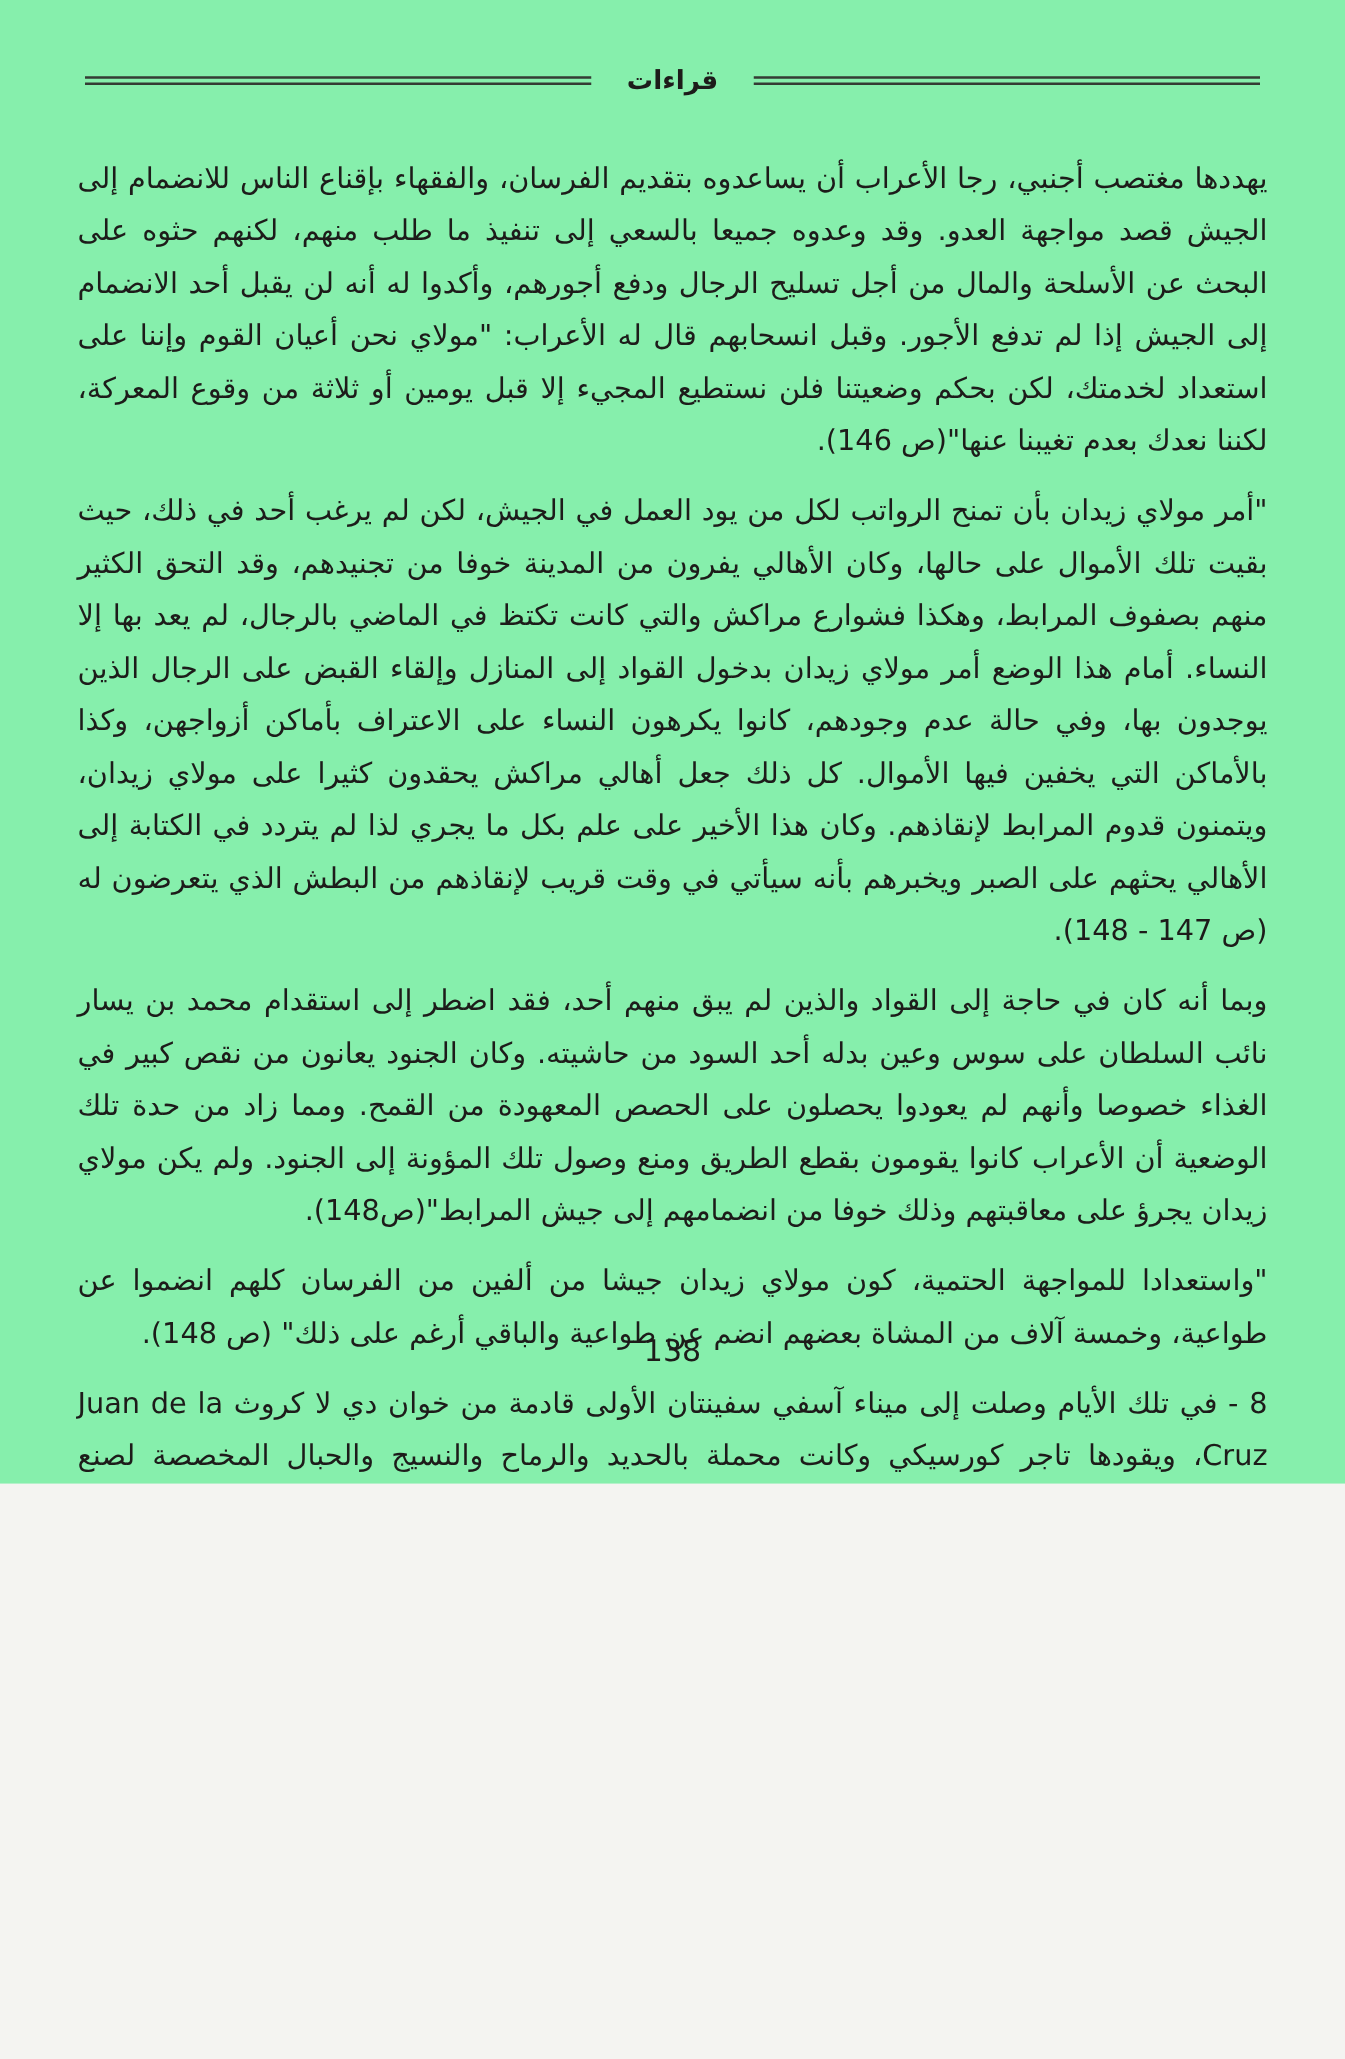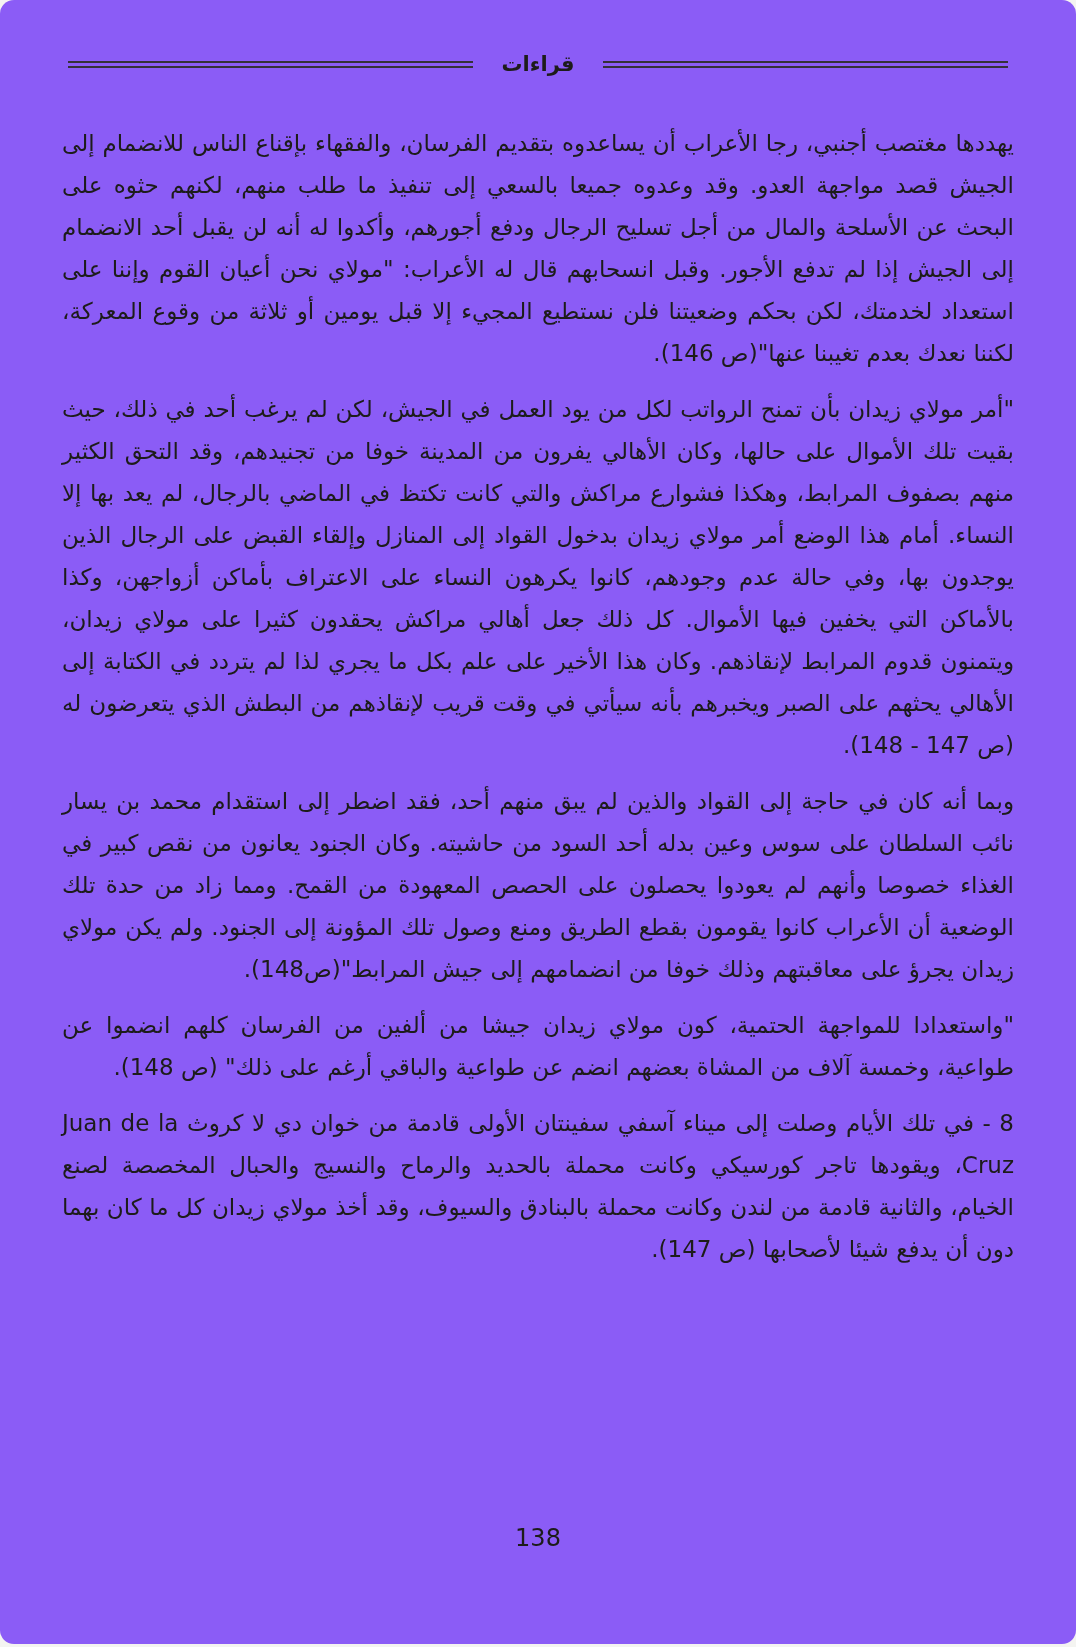--- a/index.html
+++ b/index.html
@@ -3,29 +3,28 @@
 <meta charset="utf-8">
 <style>
   html, body {
     margin: 0;
     padding: 0;
     background: #f4f4f1;
   }
   .page {
     position: relative;
     width: 1076px;
-    height: 1644px;
+    height: 1187px;
     margin: 0 auto;
-    background: #8b5cf6;
+    background: #86efac;
     box-sizing: border-box;
     padding: 52px 62px 0 62px;
     font-family: "DejaVu Sans", sans-serif;
     color: #1d1c1a;
     overflow: hidden;
-    border-radius: 14px;
   }
   .page-header {
     display: flex;
     align-items: center;
     gap: 28px;
     margin: 0 6px 46px 6px;
   }
   .rule {
     flex: 1;
     height: 7px;

